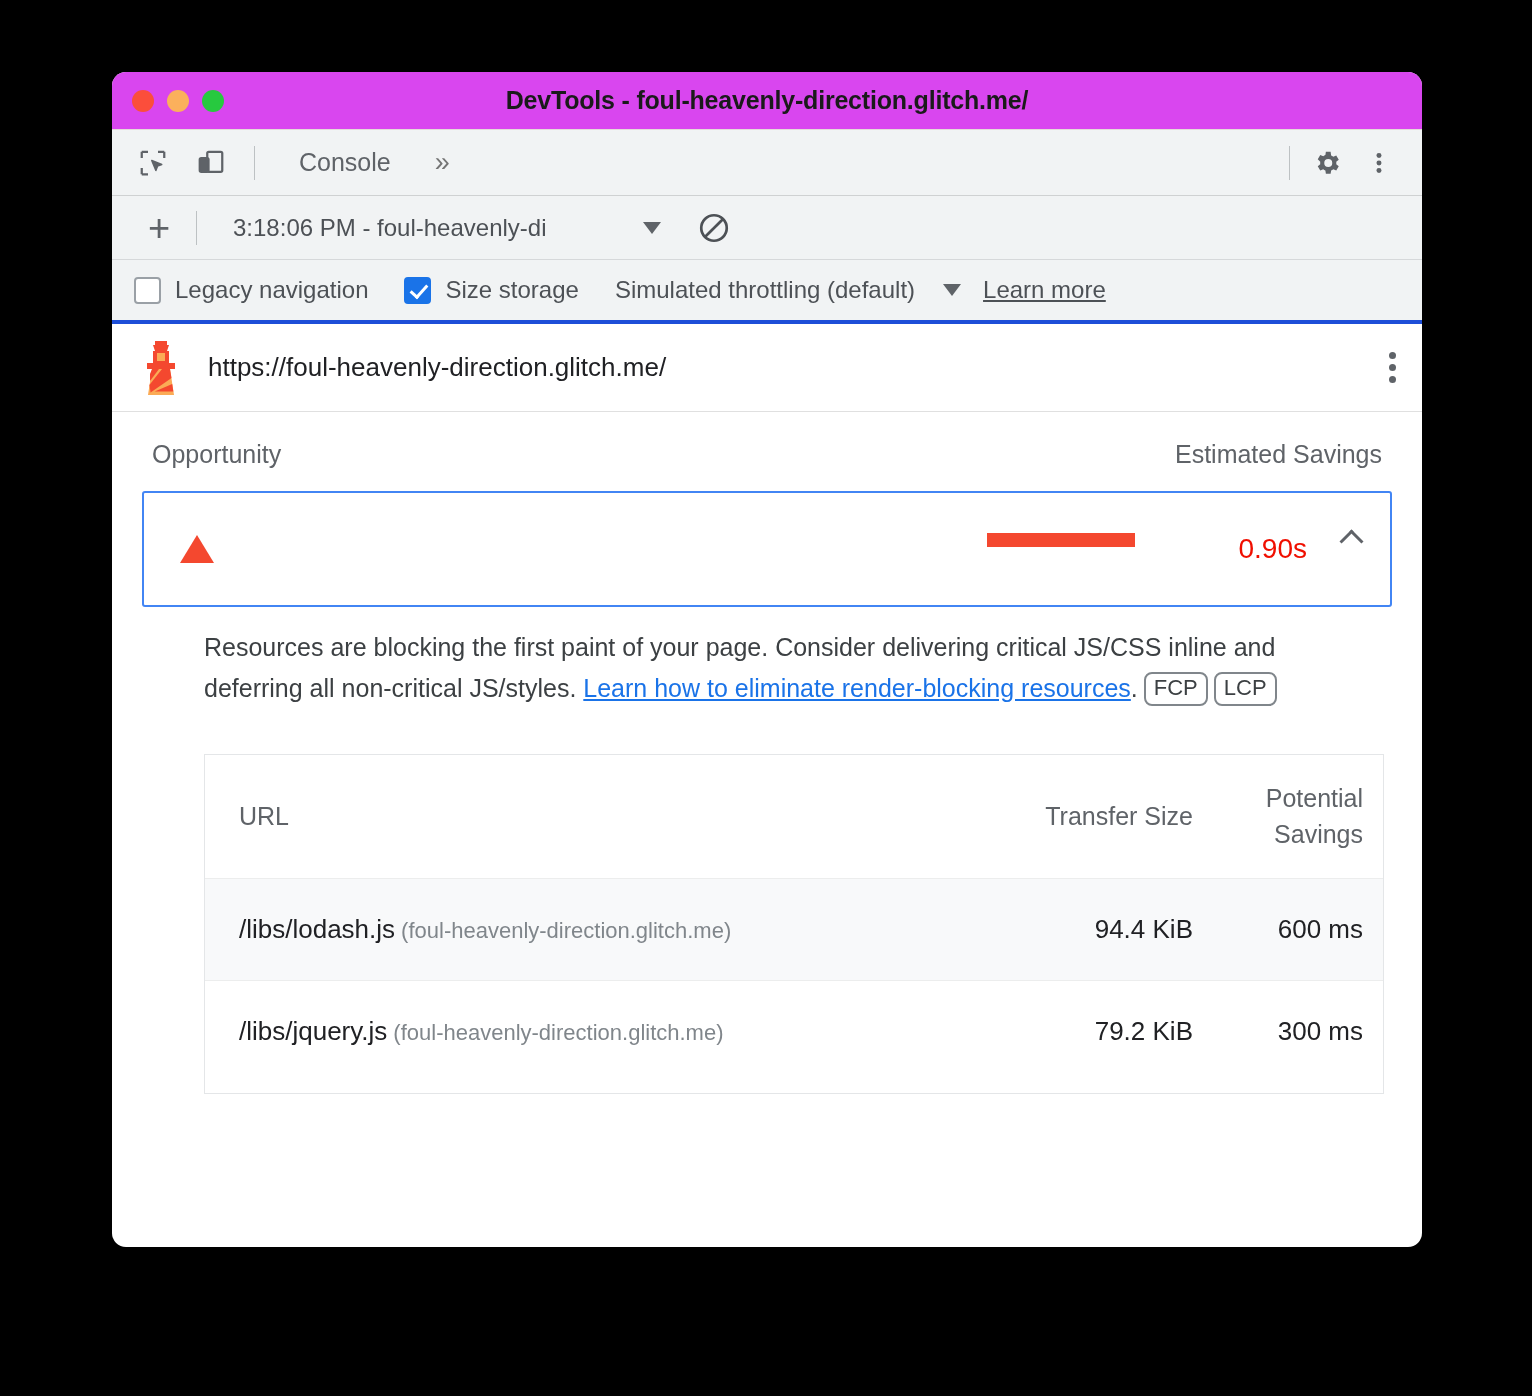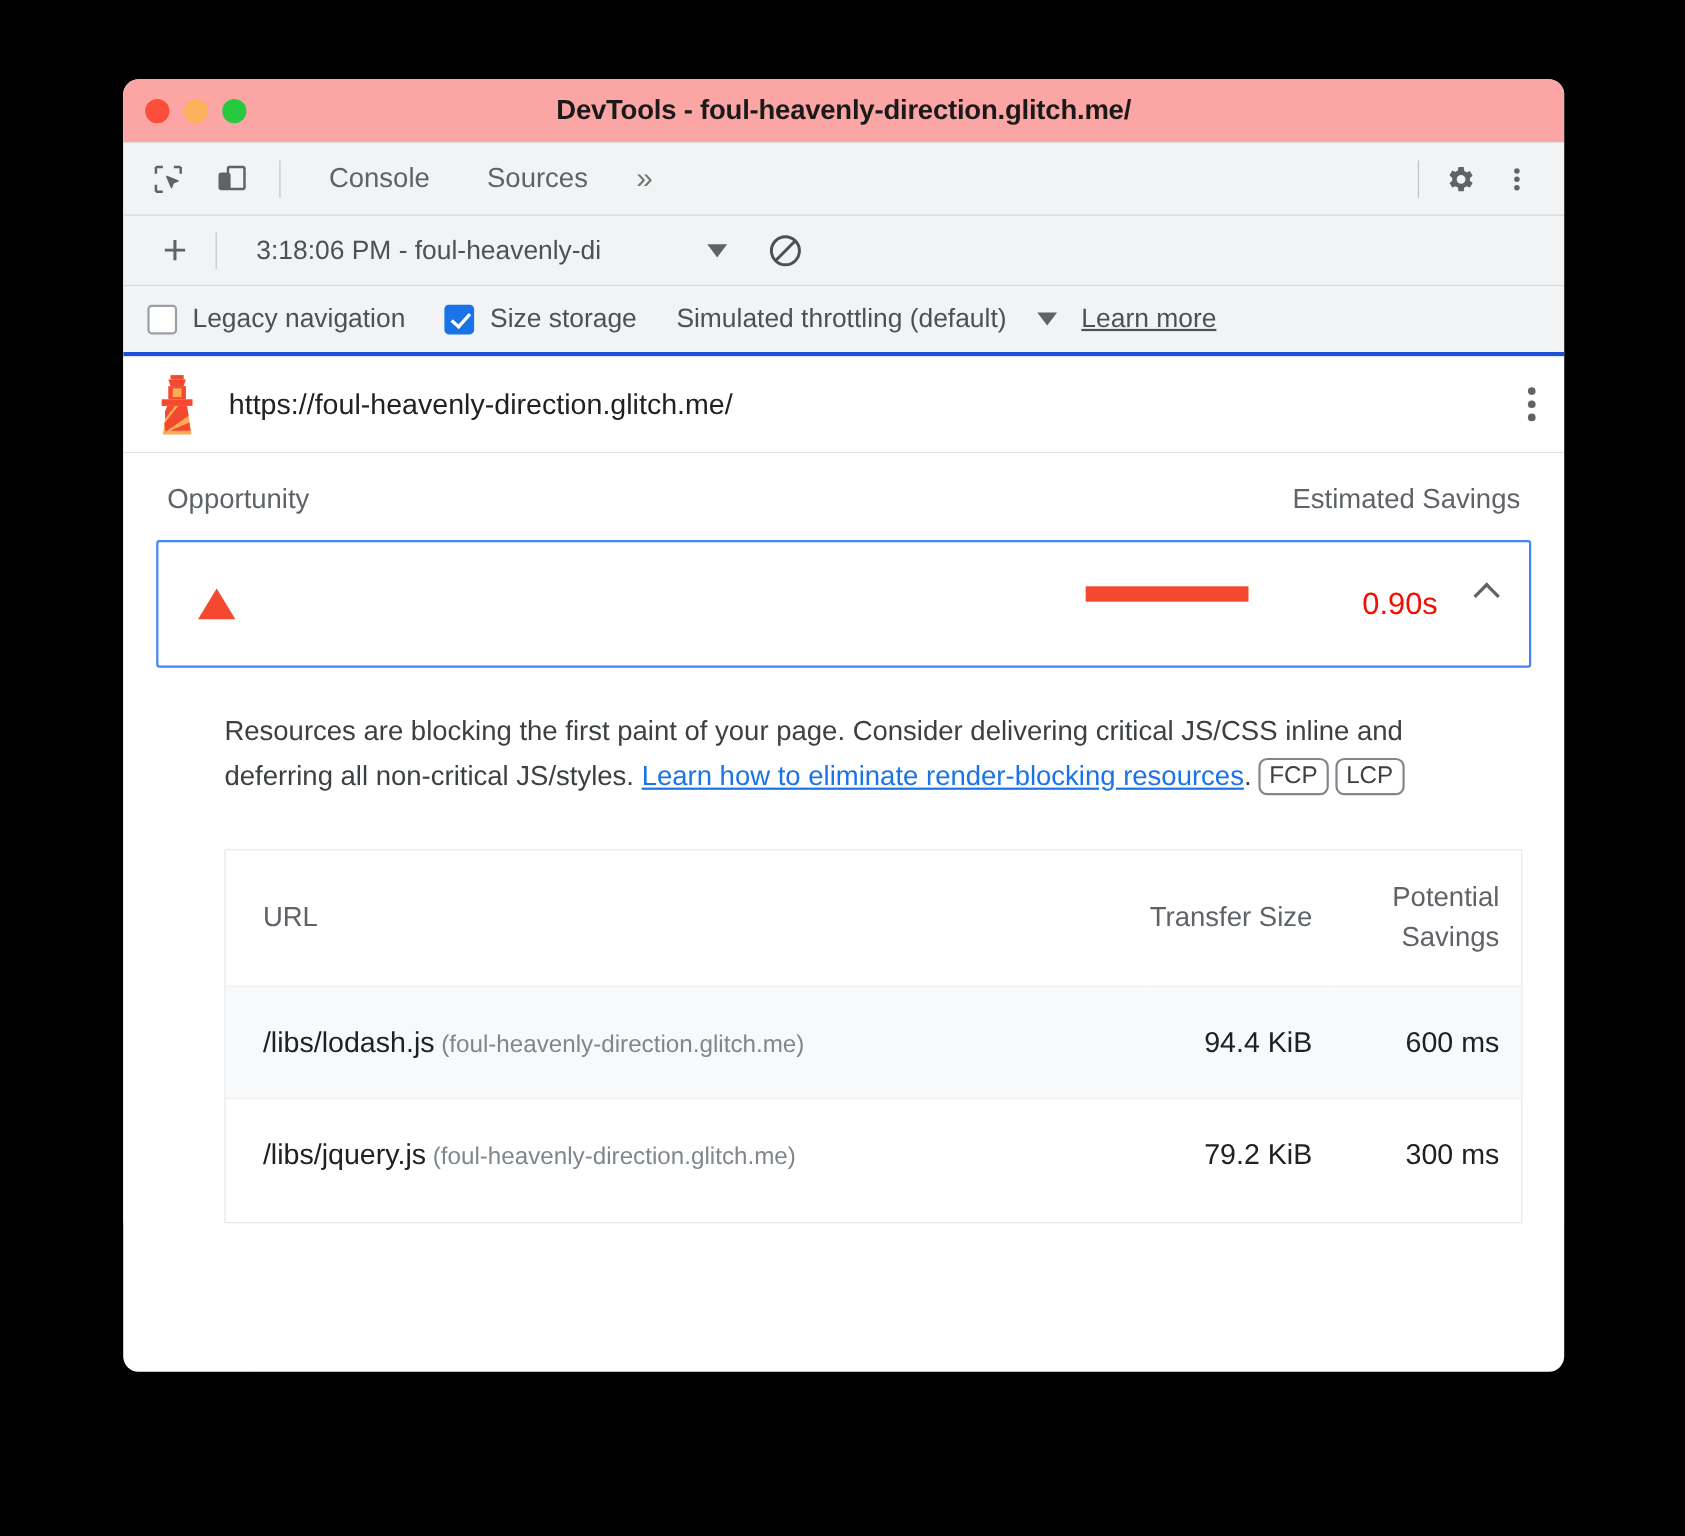--- a/index.html
+++ b/index.html
@@ -21,21 +21,21 @@
     height: 1175px;
     background: #ffffff;
     border-radius: 14px;
     overflow: hidden;
     box-shadow: 0 0 46px 18px rgba(0,0,0,0.55);
   }
 
   
   .titlebar {
     height: 58px;
-    background: #fca5a5;
+    background: #d946ef;
     display: flex;
     align-items: center;
     position: relative;
     border-bottom: 1px solid #e4dcd9;
   }
   .traffic {
     display: flex;
     gap: 13px;
     padding-left: 20px;
   }
@@ -248,21 +248,21 @@
     border-top: 3.5px solid #5f6368;
     transform: rotate(45deg);
     margin-left: 36px;
     margin-right: 10px;
   }
 
   .desc {
     font-size: 25px;
     line-height: 1.62;
     color: #3c4043;
-    padding: 38px 8px 10px 62px;
+    padding: 20px 8px 10px 62px;
     max-width: 1150px;
   }
   .desc a { color: #1a73e8; text-decoration: underline; }
   .metric-badge {
     display: inline-block;
     border: 2px solid #80868b;
     border-radius: 8px;
     padding: 1px 8px 3px 8px;
     font-size: 22px;
     color: #3c4043;
@@ -325,21 +325,20 @@
         <svg width="30" height="30" viewBox="0 0 24 24" fill="none" stroke="#5f6368" stroke-width="1.8">
           <rect x="9" y="3" width="12" height="16" rx="1.2"></rect>
           <rect x="3" y="8" width="7" height="11" rx="1.2" fill="#5f6368"></rect>
         </svg>
       </span>
       <span class="vsep"></span>
     </div>
 
     <div class="tabs">
       <div class="tab">Console</div>
-      <div class="tab">Sources</div>
       <div class="tab-overflow">»</div>
     </div>
 
     <div class="tb-right">
       <span class="vsep"></span>
       <span class="icon-btn">
         <svg width="30" height="30" viewBox="0 0 24 24" fill="#5f6368">
           <path d="M19.4 13a7.8 7.8 0 000-2l2-1.6-2-3.4-2.4 1a7.7 7.7 0 00-1.7-1L14.9 3h-3.8l-.4 2.6c-.6.2-1.2.6-1.7 1l-2.4-1-2 3.4L6.6 11a7.8 7.8 0 000 2l-2 1.6 2 3.4 2.4-1c.5.4 1.1.8 1.7 1l.4 2.6h3.8l.4-2.6c.6-.2 1.2-.6 1.7-1l2.4 1 2-3.4-2-1.6zM13 15.2a3.2 3.2 0 110-6.4 3.2 3.2 0 010 6.4z"></path>
         </svg>
       </span>

